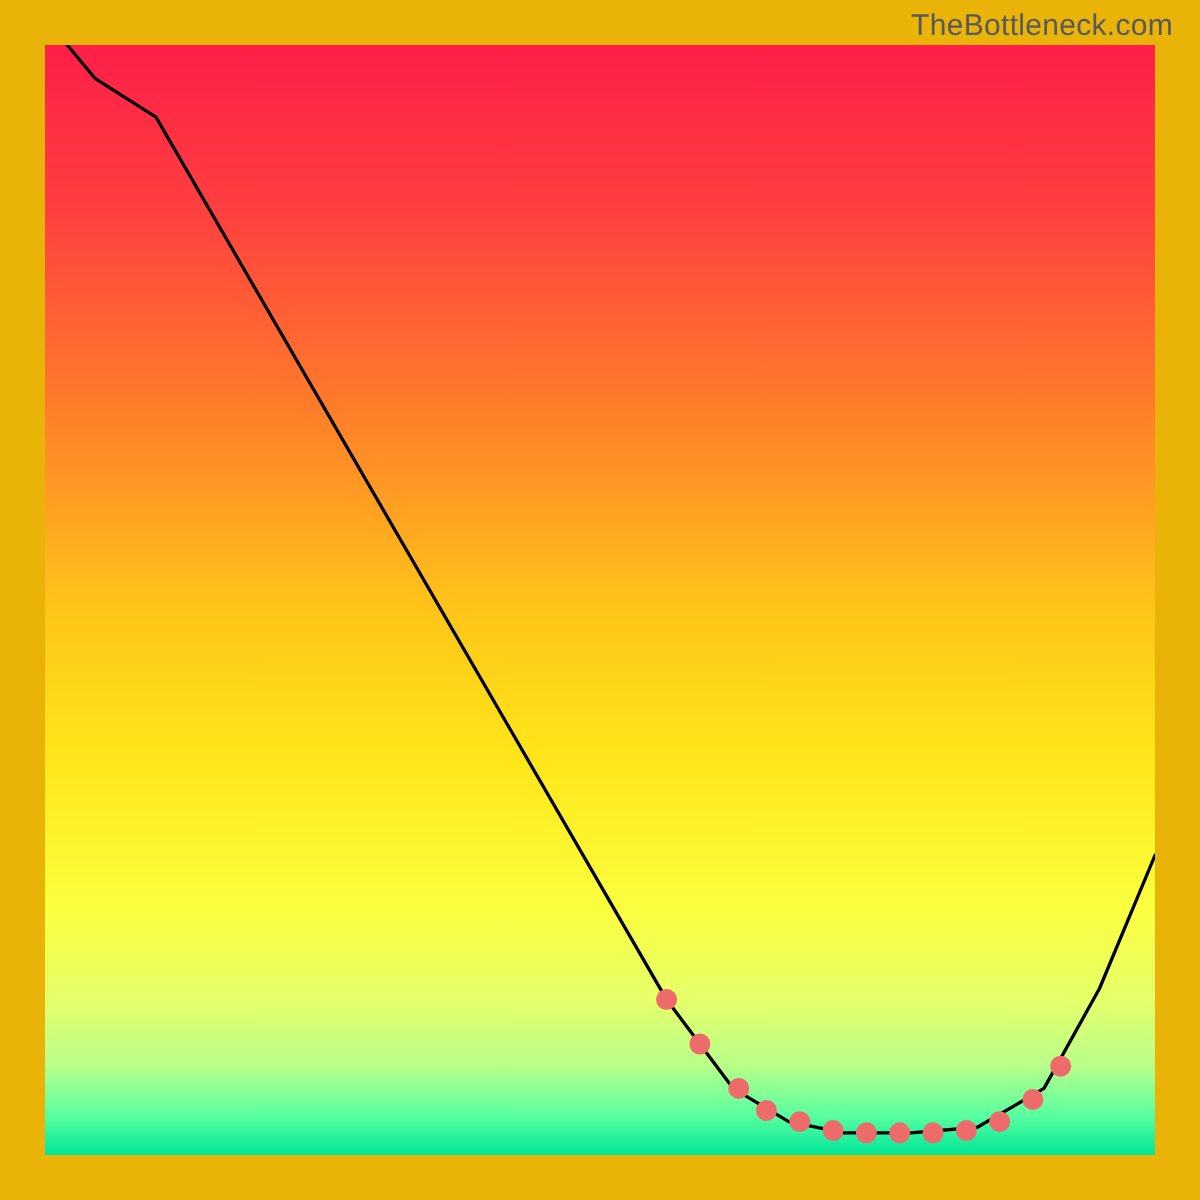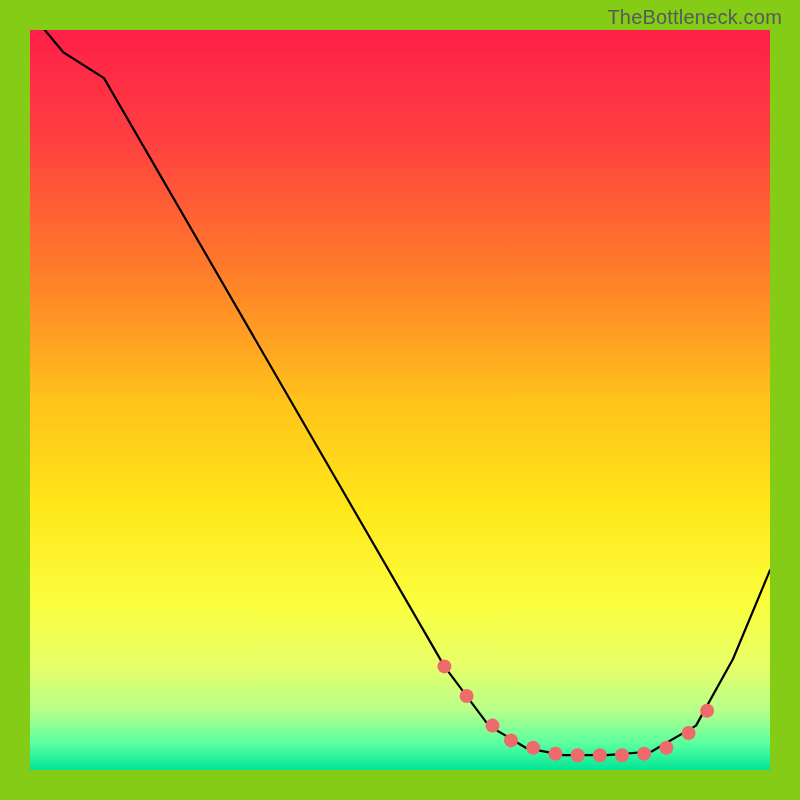--- a/index.html
+++ b/index.html
@@ -1,21 +1,21 @@
 <!DOCTYPE html>
 <html><head>
 <meta charset="utf-8">
 <style>
   * { margin: 0; padding: 0; box-sizing: border-box; }
   html, body { width: 800px; height: 800px; overflow: hidden; background: #000; }
   .stage {
     position: relative;
     width: 800px;
     height: 800px;
-    background: #84cc16;
+    background: #eab308;
   }
   .watermark {
     position: absolute;
     top: 6px;
     right: 18px;
     font-family: Arial, Helvetica, sans-serif;
     font-size: 20px;
     color: #57595b;
     letter-spacing: 0.2px;
     z-index: 10;

